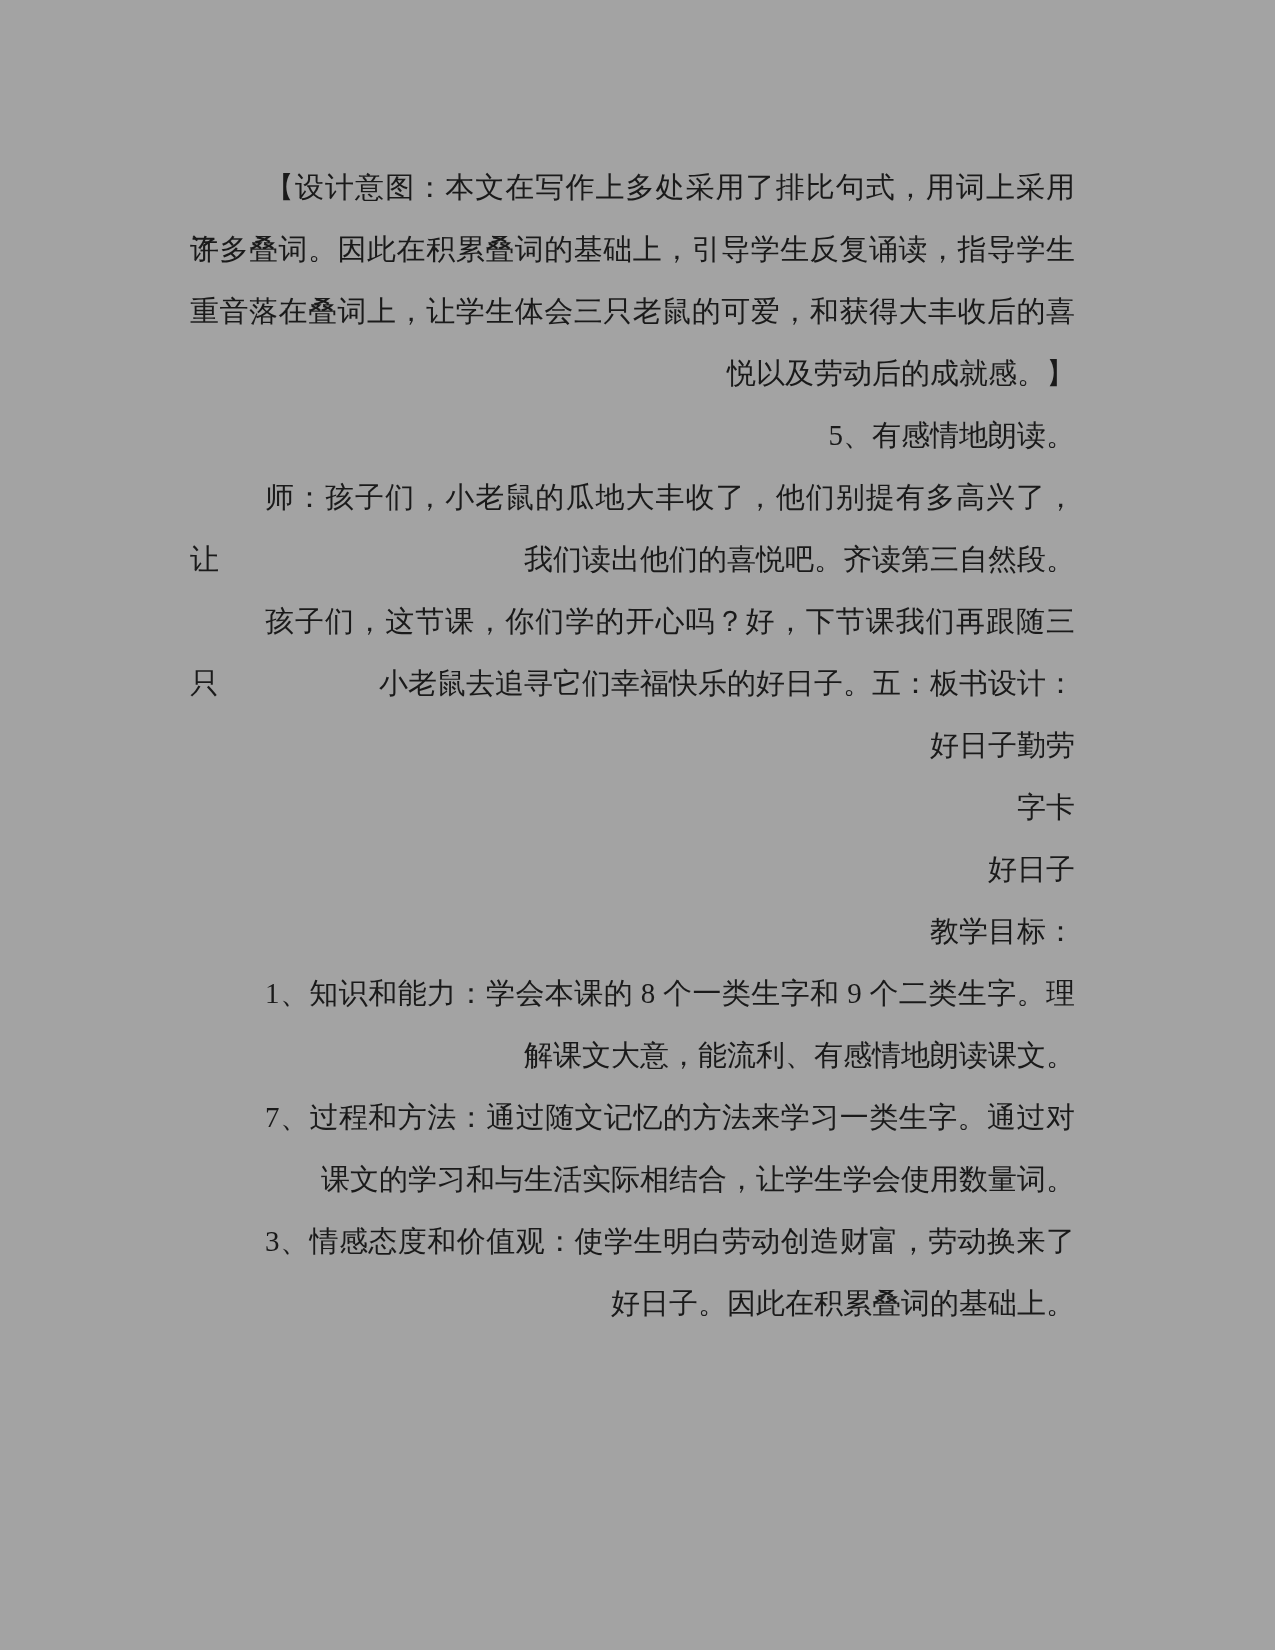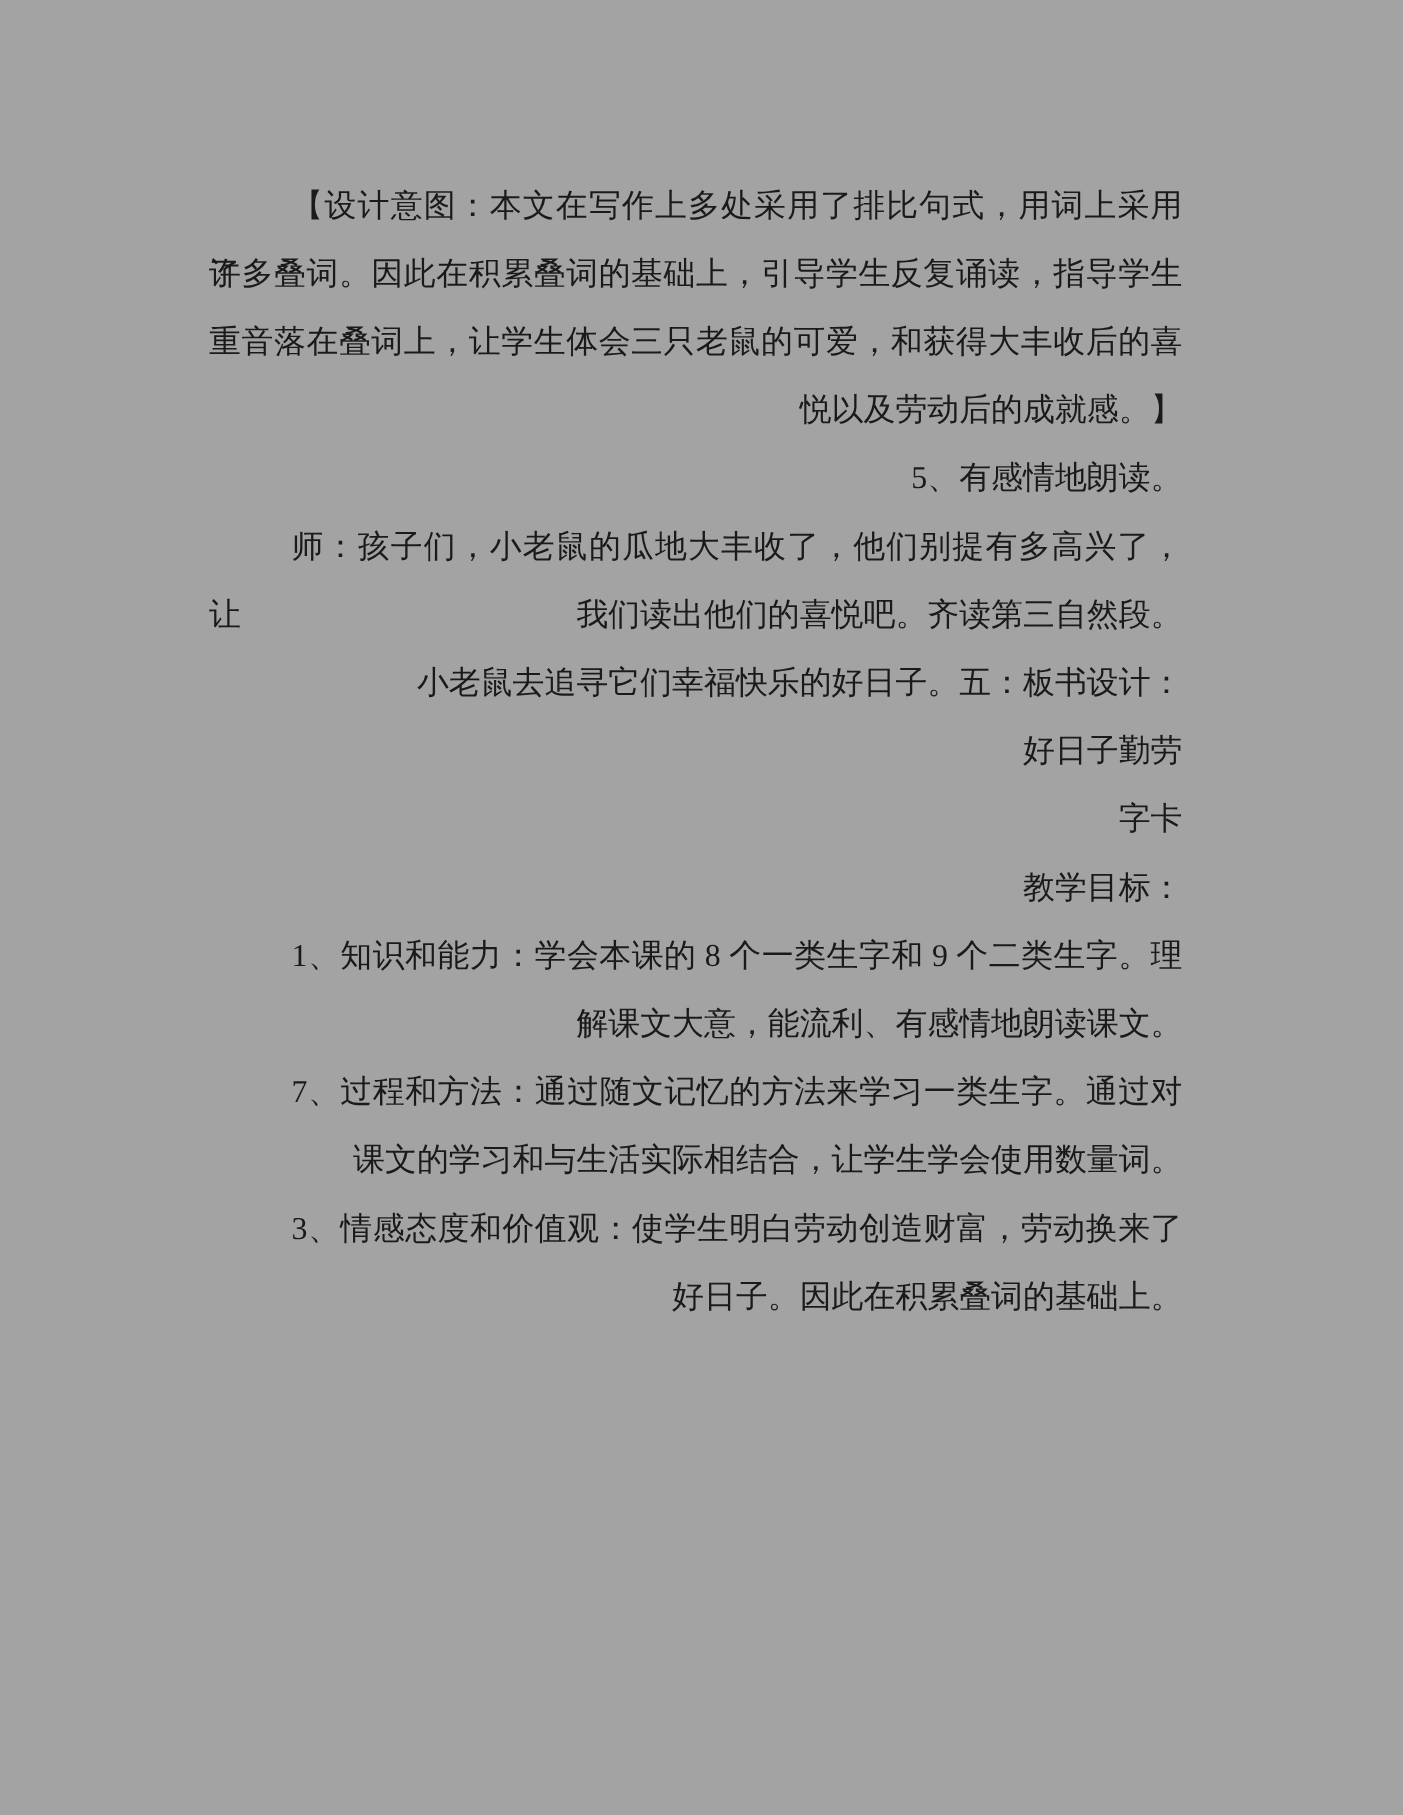--- a/index.html
+++ b/index.html
@@ -43,23 +43,25 @@
 
 <div class="page">
   <div class="content">
     <div class="line indent fill">【设计意图：本文在写作上多处采用了排比句式，用词上采用了</div>
     <div class="line fill">许多叠词。因此在积累叠词的基础上，引导学生反复诵读，指导学生</div>
     <div class="line fill">重音落在叠词上，让学生体会三只老鼠的可爱，和获得大丰收后的喜</div>
     <div class="line">悦以及劳动后的成就感。】</div>
     <div class="line indent">5、有感情地朗读。</div>
     <div class="line indent fill">师：孩子们，小老鼠的瓜地大丰收了，他们别提有多高兴了，让</div>
     <div class="line">我们读出他们的喜悦吧。齐读第三自然段。</div>
+    <div class="line indent fill">孩子们，这节课，你们学的开心吗？好，下节课我们再跟随三只</div>
     <div class="line">小老鼠去追寻它们幸福快乐的好日子。五：板书设计：</div>
     <div class="line indent">好日子勤劳</div>
     <div class="line indent">字卡</div>
+    <div class="line indent">好日子</div>
     <div class="line indent">教学目标：</div>
     <div class="line indent fill">1、知识和能力：学会本课的 8 个一类生字和 9 个二类生字。理</div>
     <div class="line">解课文大意，能流利、有感情地朗读课文。</div>
     <div class="line indent fill">7、过程和方法：通过随文记忆的方法来学习一类生字。通过对</div>
     <div class="line">课文的学习和与生活实际相结合，让学生学会使用数量词。</div>
     <div class="line indent fill">3、情感态度和价值观：使学生明白劳动创造财富，劳动换来了</div>
     <div class="line">好日子。因此在积累叠词的基础上。</div>
   </div>
 </div>
 

